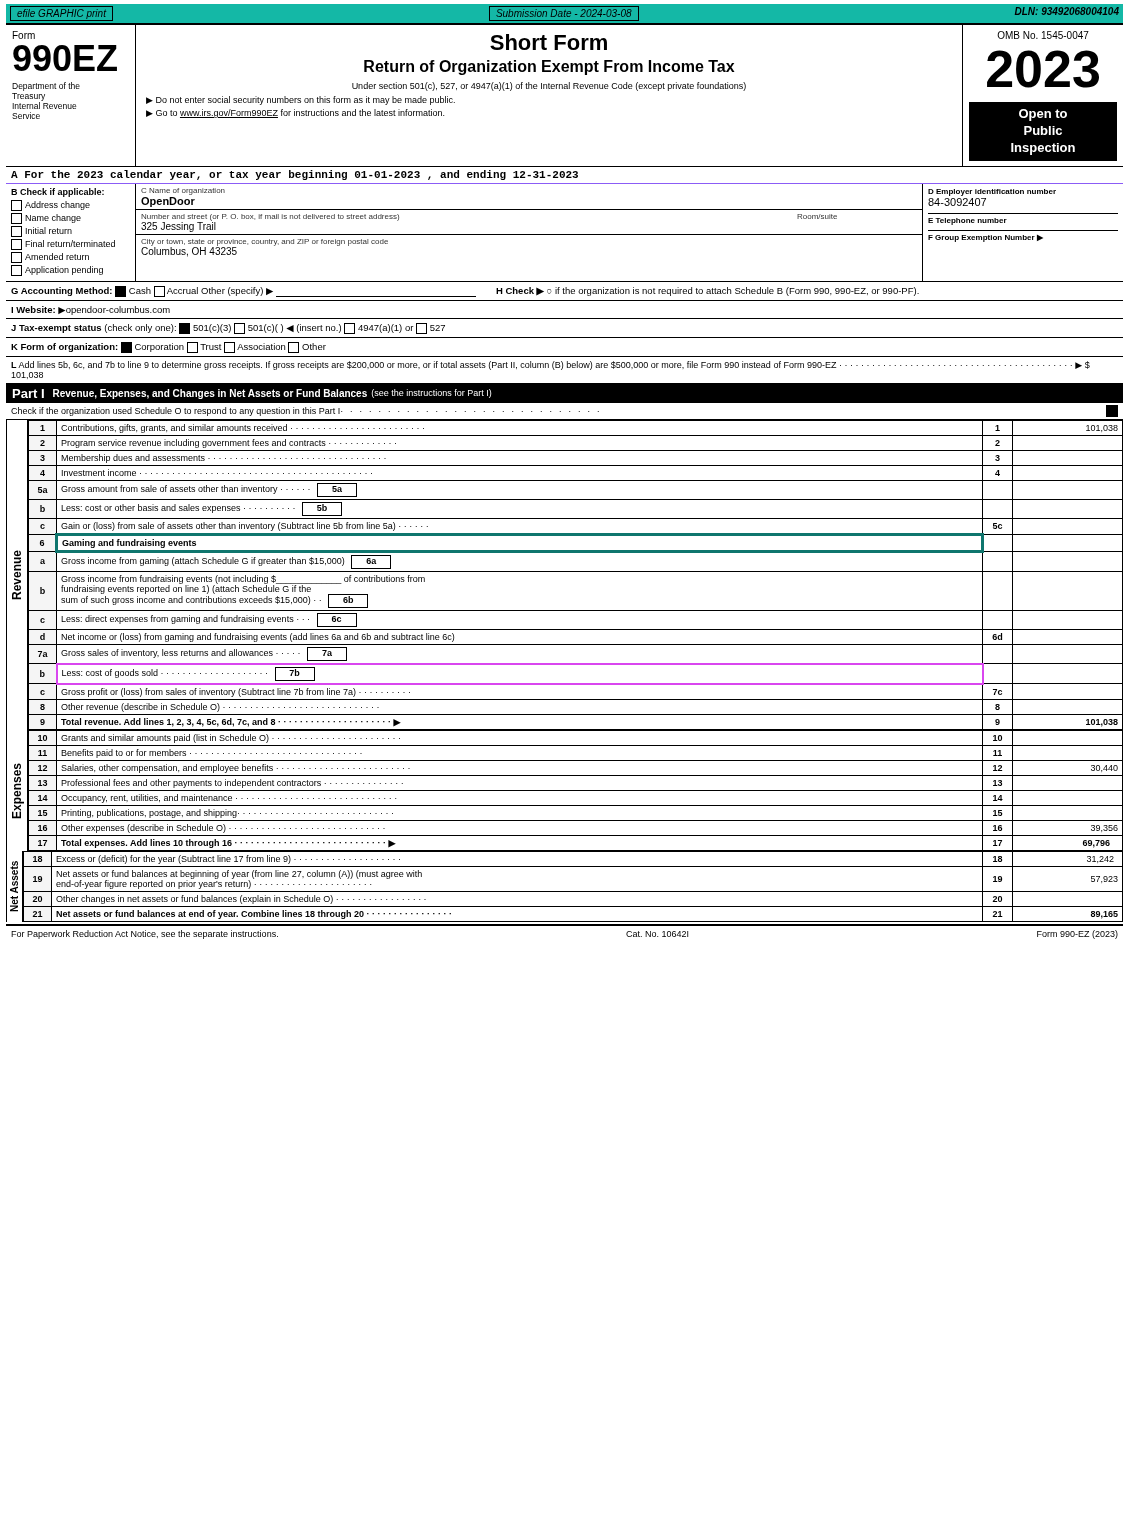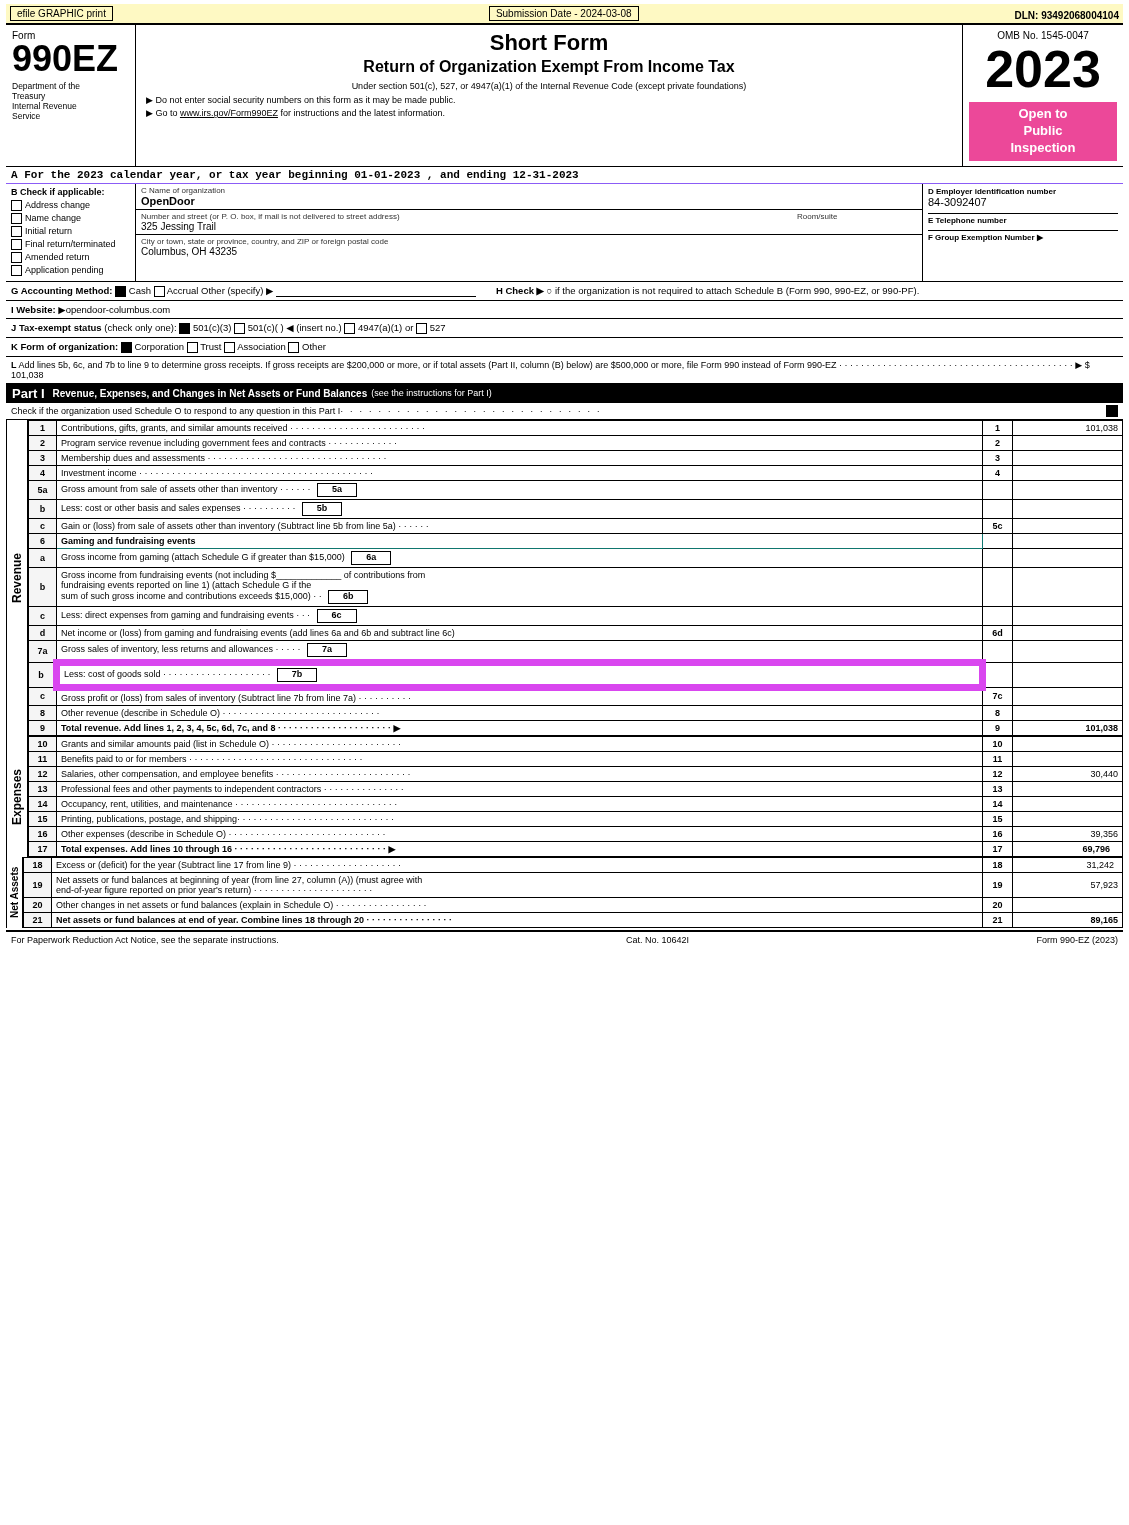--- a/index.html
+++ b/index.html
@@ -5,21 +5,21 @@
     * { box-sizing: border-box; margin: 0; padding: 0; }
     body { font-family: Arial, sans-serif; font-size: 10px; background: #fff; color: #000; width: 1129px; }
     .page { width: 1129px; padding: 4px 6px; }
     .checkbox { width: 11px; height: 11px; border: 1px solid #000; display: inline-block; flex-shrink: 0; }
   </style>
 </head>
 <body>
 
 <div class="page">
 
-  <div style="display:flex; justify-content:space-between; align-items:flex-end; border-bottom:2px solid #000; padding:2px 4px; font-size:10px; background:#fef9c3;">
+  <div style="display:flex; justify-content:space-between; align-items:flex-start; border-bottom:2px solid #000; padding:2px 4px; font-size:10px; background:#14b8a6;font-style:italic;">
     <div style="border:1px solid #000; padding:1px 6px;">efile GRAPHIC print</div>
     <div style="border:1px solid #000; padding:1px 6px;">Submission Date - 2024-03-08</div>
     <div style="font-weight:bold;">DLN: 93492068004104</div>
   </div>
 
   <div style="display:flex; border-bottom:1px solid #000;">
 
     <div style="width:130px; border-right:1px solid #000; padding:5px 6px;">
       <div style="font-size:10px;">Form</div>
       <div style="font-size:36px; font-weight:bold; line-height:1;">990EZ</div>
@@ -35,21 +35,21 @@
       <div style="font-size:22px; font-weight:bold;">Short Form</div>
       <div style="font-size:16px; font-weight:bold; margin-top:2px;">Return of Organization Exempt From Income Tax</div>
       <div style="font-size:9px; margin-top:5px;">Under section 501(c), 527, or 4947(a)(1) of the Internal Revenue Code (except private foundations)</div>
       <div style="font-size:9px; margin-top:4px; text-align:left;">▶ Do not enter social security numbers on this form as it may be made public.</div>
       <div style="font-size:9px; margin-top:3px; text-align:left;">▶ Go to <span style="text-decoration:underline;">www.irs.gov/Form990EZ</span> for instructions and the latest information.</div>
     </div>
 
     <div style="width:160px; padding:5px 6px; text-align:center;">
       <div style="font-size:10px;">OMB No. 1545-0047</div>
       <div style="font-size:52px; font-weight:bold; line-height:1.1;">2023</div>
-      <div style="background:#ec4899; color:#fff; font-size:13px; font-weight:bold; padding:4px 2px; margin-top:4px; line-height:1.3;">Open to<br>Public<br>Inspection</div>
+      <div style="background:#000000; color:#fff; font-size:13px; font-weight:bold; padding:4px 2px; margin-top:4px; line-height:1.3;">Open to<br>Public<br>Inspection</div>
     </div>
   </div>
 
   <div style="border-bottom:1px solid #8b5cf6; padding:2px 5px; font-size:11px;font-family:Liberation Mono, monospace;">
     <strong>A For the 2023 calendar year, or tax year beginning 01-01-2023 , and ending 12-31-2023</strong>
   </div>
 
   <div style="display:flex; border-bottom:1px solid #000;">
 
     <div style="width:130px; border-right:1px solid #000; padding:3px 5px; font-size:9px;">
@@ -243,21 +243,21 @@
 
           <tr>
             <td style="border:1px solid #000; text-align:center; font-weight:bold; background:#f5f5f5; padding:2px 3px;">c</td>
             <td style="border:1px solid #000; padding:2px 4px;">Gain or (loss) from sale of assets other than inventory (Subtract line 5b from line 5a) · · · · · ·</td>
             <td style="border:1px solid #000; text-align:center; font-weight:bold; padding:2px 3px;">5c</td>
             <td style="border:1px solid #000; padding:2px 4px;"></td>
           </tr>
 
           <tr>
             <td style="border:1px solid #000; text-align:center; font-weight:bold; background:#f5f5f5; padding:2px 3px;">6</td>
-            <td style="border:1px solid #0f766e; padding:2px 4px; font-weight:bold;">Gaming and fundraising events</td>
+            <td style="border:3px solid #0f766e; padding:2px 4px; font-weight:bold;">Gaming and fundraising events</td>
             <td style="border:1px solid #000; padding:2px 3px;"></td>
             <td style="border:1px solid #000; padding:2px 4px;"></td>
           </tr>
 
           <tr>
             <td style="border:1px solid #000; text-align:center; font-weight:bold; background:#f5f5f5; padding:2px 3px;">a</td>
             <td style="border:1px solid #000; padding:2px 4px;">Gross income from gaming (attach Schedule G if greater than $15,000)
               <span style="border:1px solid #000; display:inline-block; width:40px; height:14px; vertical-align:middle; margin-left:4px; font-weight:bold; text-align:center;">6a</span>
             </td>
             <td style="border:1px solid #000; text-align:center; font-weight:bold; padding:2px 3px;"></td>
@@ -293,21 +293,21 @@
             <td style="border:1px solid #000; text-align:center; font-weight:bold; background:#f5f5f5; padding:2px 3px;">7a</td>
             <td style="border:1px solid #000; padding:2px 4px;">Gross sales of inventory, less returns and allowances · · · · ·
               <span style="border:1px solid #000; display:inline-block; width:40px; height:14px; vertical-align:middle; margin-left:4px; font-weight:bold; text-align:center;">7a</span>
             </td>
             <td style="border:1px solid #000; text-align:center; font-weight:bold; padding:2px 3px;"></td>
             <td style="border:1px solid #000; padding:2px 4px;"></td>
           </tr>
 
           <tr>
             <td style="border:1px solid #000; text-align:center; font-weight:bold; background:#f5f5f5; padding:2px 3px;">b</td>
-            <td style="border:7px solid #d946ef; padding:2px 4px;">Less: cost of goods sold · · · · · · · · · · · · · · · · · · · ·
+            <td style="border:2px solid #d946ef; padding:2px 4px;">Less: cost of goods sold · · · · · · · · · · · · · · · · · · · ·
               <span style="border:1px solid #000; display:inline-block; width:40px; height:14px; vertical-align:middle; margin-left:4px; font-weight:bold; text-align:center;">7b</span>
             </td>
             <td style="border:1px solid #000; text-align:center; font-weight:bold; padding:2px 3px;"></td>
             <td style="border:1px solid #000; padding:2px 4px;"></td>
           </tr>
 
           <tr>
             <td style="border:1px solid #000; text-align:center; font-weight:bold; background:#f5f5f5; padding:2px 3px;">c</td>
             <td style="border:1px solid #000; padding:2px 4px;">Gross profit or (loss) from sales of inventory (Subtract line 7b from line 7a) · · · · · · · · · ·</td>
             <td style="border:1px solid #000; text-align:center; font-weight:bold; padding:2px 3px;">7c</td>

